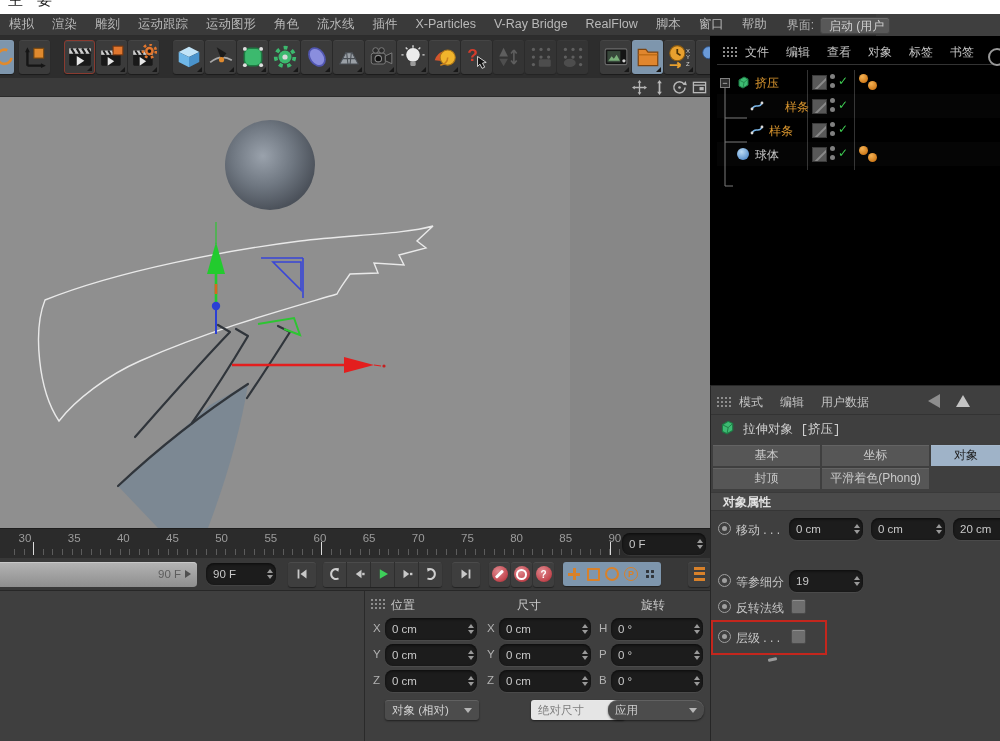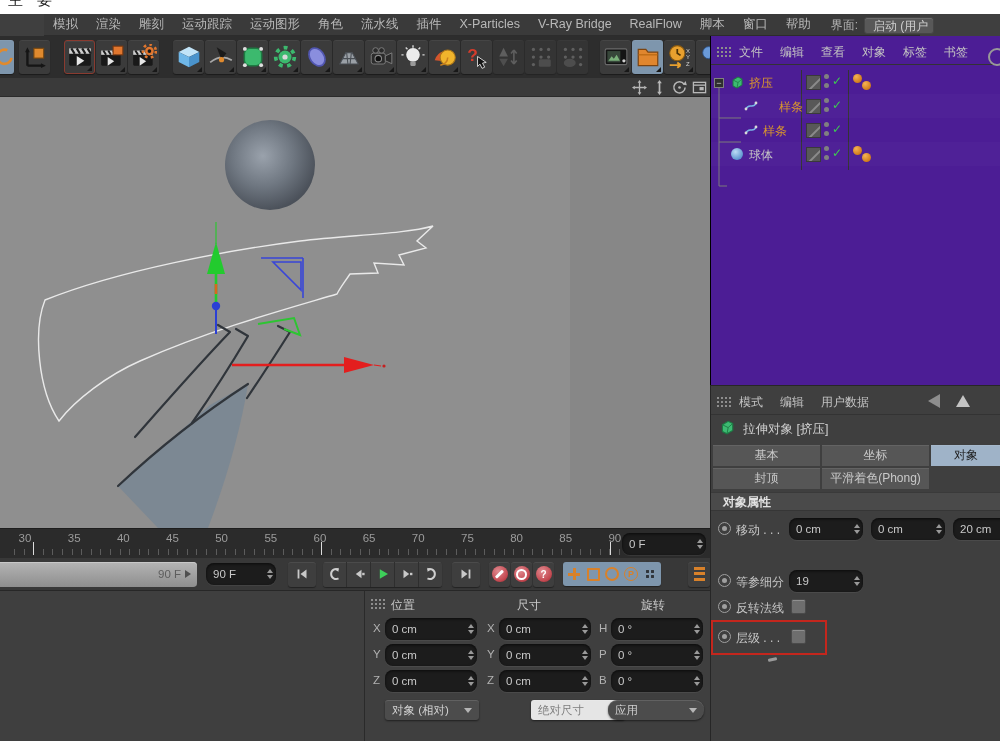--- a/index.html
+++ b/index.html
@@ -4,21 +4,21 @@
 <style>
   html,body{margin:0;padding:0;background:#2a2a2a;}
   body{width:1000px;height:741px;overflow:hidden;font-family:"Liberation Sans","DejaVu Sans",sans-serif;-webkit-font-smoothing:antialiased;}
   #app{position:relative;width:1000px;height:741px;background:#3f3f3f;overflow:hidden;}
 
   
   #top-strip{position:absolute;left:0;top:0;width:1000px;height:14px;background:#ffffff;overflow:hidden;}
   #top-strip span{position:absolute;left:8px;top:-9px;font-size:15px;color:#1a1a1a;letter-spacing:14px;}
 
   
-  #menu-bar{position:absolute;left:0;top:14px;width:876px;height:22px;background:#3a3a3a;display:flex;align-items:flex-start;border-bottom:1px solid #2c2c2c;box-sizing:border-box;margin-left:44px;}
+  #menu-bar{position:absolute;left:0;top:14px;width:876px;height:22px;background:#3a3a3a;display:flex;align-items:flex-start;border-bottom:1px solid #2c2c2c;box-sizing:border-box;}
   #menu-bar .menus{display:flex;}
   .menu-item{padding:0 9px;color:#b9b9b9;font-size:12.5px;line-height:21px;white-space:nowrap;}
   #iface{position:absolute;right:0;top:0;height:22px;display:flex;align-items:center;}
   #iface-label{color:#b0b0b0;font-size:12px;margin-right:6px;}
   #iface-btn{background:#585858;border:1px solid #454545;border-radius:3px;color:#cfcfcf;font-size:12px;height:17px;line-height:16px;padding:0 8px;width:70px;margin-right:-14px;box-shadow:inset 0 1px 0 rgba(255,255,255,.12);white-space:nowrap;overflow:hidden;}
 
   
   #toolbar{position:absolute;left:0;top:36px;width:710px;height:42px;background:#2d2d2d;display:flex;align-items:center;overflow:hidden;}
   .tb{width:31px;height:34px;background:#3b3b3b;border-radius:3px;display:flex;align-items:center;justify-content:center;flex:0 0 auto;position:relative;box-shadow:inset 0 1px 0 rgba(255,255,255,.05),0 1px 1px rgba(0,0,0,.4);margin-left:1px;}
   .tb.sub::after{content:"";position:absolute;right:2px;bottom:2px;border-left:5px solid transparent;border-bottom:5px solid #181818;}
@@ -83,21 +83,21 @@
   .sbars{width:11px;height:14px;background:repeating-linear-gradient(180deg,#d8812a 0 3px,transparent 3px 5.5px);}
 
   
   #bottom-left{position:absolute;left:0;top:590px;width:364px;height:151px;background:#3f3f3f;border-top:1px solid #272727;box-sizing:border-box;}
   #coord-panel{position:absolute;left:364px;top:590px;width:346px;height:151px;background:#3f3f3f;border-top:1px solid #272727;border-left:1px solid #2a2a2a;box-sizing:border-box;overflow:hidden;}
   .cp-head{position:absolute;top:6px;color:#cacaca;font-size:12px;}
   .cp-lab{position:absolute;color:#b2b2b2;font-size:11.5px;width:12px;text-align:left;}
   #coord-panel .fld{width:92px;}
 
   
-  #object-manager{position:absolute;left:710px;top:36px;width:290px;height:349px;background:#4c1d95;border-left:1px solid #000000;box-sizing:border-box;overflow:hidden;}
+  #object-manager{position:absolute;left:710px;top:36px;width:290px;height:349px;background:#000000;border-left:7px solid #000000;box-sizing:border-box;overflow:hidden;}
   .pm-row{position:absolute;left:0;top:4px;width:100%;height:24px;display:flex;align-items:center;border-bottom:1px solid #333;}
   .pm-row .handle{margin:0 8px 0 5px;}
   .om-menu-item,.am-menu-item{margin-right:17px;color:#c3c3c3;font-size:12px;white-space:nowrap;}
   .om-row{position:absolute;left:0;width:100%;height:24px;}
   .om-row.alt{background:rgba(255,255,255,.02);}
   .om-name{position:absolute;top:5px;font-size:12px;white-space:nowrap;}
   .om-name.orange{color:#d8952e;}
   .om-name.white{color:#c6c6c6;}
   .om-icon{position:absolute;top:5px;}
   .vis-chip{position:absolute;left:95px;top:5px;width:13px;height:13px;background:#585858;border:1px solid #3a3a3a;overflow:hidden;}
@@ -108,21 +108,21 @@
   .tagdot{position:absolute;width:9px;height:9px;border-radius:50%;background:radial-gradient(circle at 35% 30%,#f5b254,#d07c1c 70%,#a85c10);}
   .expander{position:absolute;left:3px;top:8px;width:10px;height:10px;background:#2e2e2e;border:1px solid #808080;color:#d0d0d0;font-size:9px;line-height:8px;text-align:center;box-sizing:border-box;}
   #om-tree{position:absolute;left:0;top:0;z-index:0;}
   #om-search{position:absolute;right:-6px;top:8px;width:14px;height:14px;border:2px solid #999;border-radius:50%;}
 
   #attr-manager{position:absolute;left:710px;top:385px;width:290px;height:356px;background:#3f3f3f;border-left:1px solid #262626;border-top:1px solid #272727;box-sizing:border-box;overflow:hidden;}
   #am-nav{position:absolute;right:30px;top:8px;display:flex;gap:16px;align-items:center;}
   .tri-left{width:0;height:0;border-top:7px solid transparent;border-bottom:7px solid transparent;border-right:12px solid #8e8e8e;}
   .tri-up{width:0;height:0;border-left:7px solid transparent;border-right:7px solid transparent;border-bottom:12px solid #c4c4c4;}
   #am-title-row{position:absolute;left:0;top:30px;width:100%;height:26px;display:flex;align-items:center;}
-  #am-title{color:#d0d0d0;font-size:12.5px;margin-left:8px;}
+  #am-title{color:#d0d0d0;font-size:12.5px;margin-left:8px;font-family:Liberation Mono, monospace;}
   .tab{position:absolute;height:21px;background:#565656;color:#c9c9c9;font-size:12px;display:flex;align-items:center;justify-content:center;box-shadow:inset 0 1px 0 rgba(255,255,255,.08);}
   .tab.active{background:#9fb3c8;color:#1d1d1d;}
   #am-section{position:absolute;left:0;top:106px;width:100%;height:19px;background:#4a4a4a;color:#e2e2e2;font-size:12px;font-weight:bold;line-height:19px;padding-left:12px;box-sizing:border-box;border-top:1px solid #3a3a3a;border-bottom:1px solid #363636;}
   .ar{position:absolute;left:0;width:100%;height:26px;}
   .ar .kf{left:7px;top:6px;}
   .ar-label{position:absolute;left:25px;top:6px;color:#c6c6c6;font-size:12px;white-space:nowrap;}
   .ar .cbx{top:5px;}
   #attr-red-box{position:absolute;left:0px;top:234px;width:112px;height:31px;border:2.5px solid #c4261d;z-index:10;}
   #am-cursor{position:absolute;left:57px;top:272px;width:9px;height:3px;background:#9a9a9a;border-radius:1px;transform:rotate(-12deg);}
 </style>

